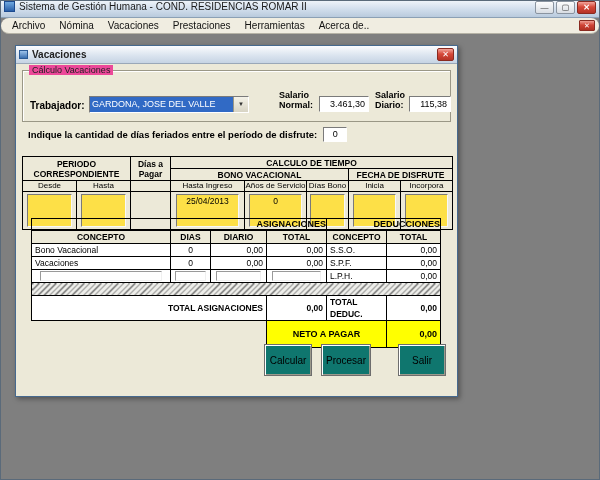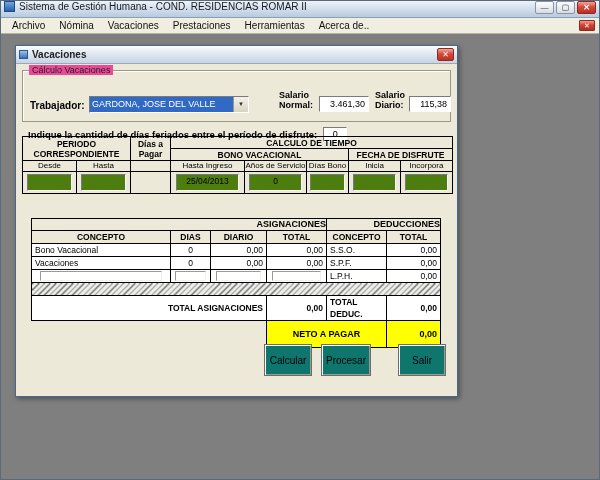--- a/index.html
+++ b/index.html
@@ -9,21 +9,21 @@
   
   .main-titlebar { height:17px; background:linear-gradient(#eef3f9,#cfdceb 55%,#b9cadd); border-bottom:1px solid #8ba0b5; display:flex; align-items:flex-start; padding:0 3px; }
   .app-icon { width:11px; height:11px; background:linear-gradient(#6fa8e0,#2a5fa8); border:1px solid #1d4b8f; margin-right:4px; flex:none; }
   .title-text { font-size:10px; color:#1a1a1a; white-space:nowrap; overflow:hidden; flex:1; }
   .caption-buttons { display:flex; gap:2px; }
   .cap { width:19px; height:13px; font-size:8px; line-height:12px; text-align:center; border-radius:2px; cursor:default; }
   .cap.gray { background:linear-gradient(#fdfdfd,#d8dde3); border:1px solid #8a94a0; color:#333; }
   .cap.red { background:linear-gradient(#f2a59b,#d6493a 45%,#b53225); border:1px solid #8a2a20; color:#fff; font-weight:bold; }
 
   
-  .menubar { height:16px; background:#f0ede1; border-bottom:1px solid #b5b2a5; display:flex; align-items:center; padding:0 4px; }
+  .menubar { height:16px; background:#f0ede1; border-bottom:1px solid #b5b2a5; display:flex; align-items:center; padding:0 4px;border-radius:8px; }
   .menu-item { font-size:10px; color:#111; padding:0 7px; line-height:15px; }
   .menu-spacer { flex:1; }
   .menu-close { width:16px; height:11px; background:linear-gradient(#ef9d92,#cf4335 45%,#b02f22); border:1px solid #8a2a20; color:#fff; font-size:7px; line-height:10px; text-align:center; border-radius:1px; }
 
   .mdi { position:absolute; left:0; top:34px; right:0; bottom:0; }
 
   
   .child { position:absolute; left:14px; top:10px; width:443px; height:352px; border:1px solid #46698e; background:#ece9d8; box-shadow:2px 2px 5px rgba(0,0,0,.35); }
   .child-titlebar { height:18px; background:linear-gradient(#fbfcfe,#dbe4ef 55%,#c6d4e4); border-bottom:1px solid #9aa8b8; display:flex; align-items:center; padding:0 3px; }
   .child-icon { width:9px; height:9px; background:linear-gradient(#9ec3ea,#3a6fb0); border:1px solid #2a5a96; margin-right:4px; flex:none; }
@@ -43,25 +43,25 @@
 
   .valbox { position:absolute; height:16px; background:#fff; border:1px solid; border-color:#7a7a7a #fff #fff #7a7a7a; font-size:9px; line-height:14px; text-align:right; padding:0 3px; }
 
   .feriados { position:absolute; left:12px; top:63px; display:flex; align-items:center; }
   .feriados .flabel { font-weight:bold; font-size:9.5px; margin-right:6px; }
   .fbox { width:24px; height:15px; background:#fff; border:1px solid; border-color:#7a7a7a #fff #fff #7a7a7a; font-size:9px; line-height:13px; text-align:center; }
 
   table { border-collapse:collapse; table-layout:fixed; }
   td { border:1px solid #000; overflow:hidden; }
 
-  .ttable { position:absolute; left:6px; top:72px; width:430px;border-radius:16px; }
+  .ttable { position:absolute; left:6px; top:92px; width:430px;border-radius:16px; }
   .ttable .hdr { font-weight:bold; font-size:8.5px; text-align:center; height:12px; line-height:10px; }
   .ttable .sub { font-size:8px; text-align:center; height:11px; line-height:10px; }
   .ttable .inrow td { height:22px; }
-  .tbox { margin:2px auto; width:86%; height:17px; background:#4d7c0f; border:1px solid; border-color:#7a7a7a #f8f8f8 #f8f8f8 #7a7a7a; font-size:8.5px; line-height:13px; text-align:center; }
+  .tbox { margin:2px auto; width:86%; height:33px; background:#fde047; border:1px solid; border-color:#7a7a7a #f8f8f8 #f8f8f8 #7a7a7a; font-size:8.5px; line-height:13px; text-align:center; }
 
   .atable { position:absolute; left:15px; top:154px; width:409px; }
   .atable .hdr { font-weight:bold; font-size:9px; text-align:right; height:12px; line-height:11px; }
   .atable .colhdr { font-weight:bold; font-size:8.5px; text-align:center; height:13px; line-height:12px; }
   .atable .data td { background:#fff; font-size:8.5px; height:13px; line-height:12px; padding:0 3px; }
   .atable .cl { text-align:left; }
   .atable .cc { text-align:center; }
   .atable .cr { text-align:right; }
   .ebox { margin:1px auto; width:92%; height:10px; background:#fff; border:1px solid; border-color:#9a9a9a #f0f0f0 #f0f0f0 #9a9a9a; }
   .hatchrow td { height:13px; background:repeating-linear-gradient(135deg,#6e6e6e 0,#6e6e6e 1px,#eeeeea 1px,#eeeeea 4px); }

